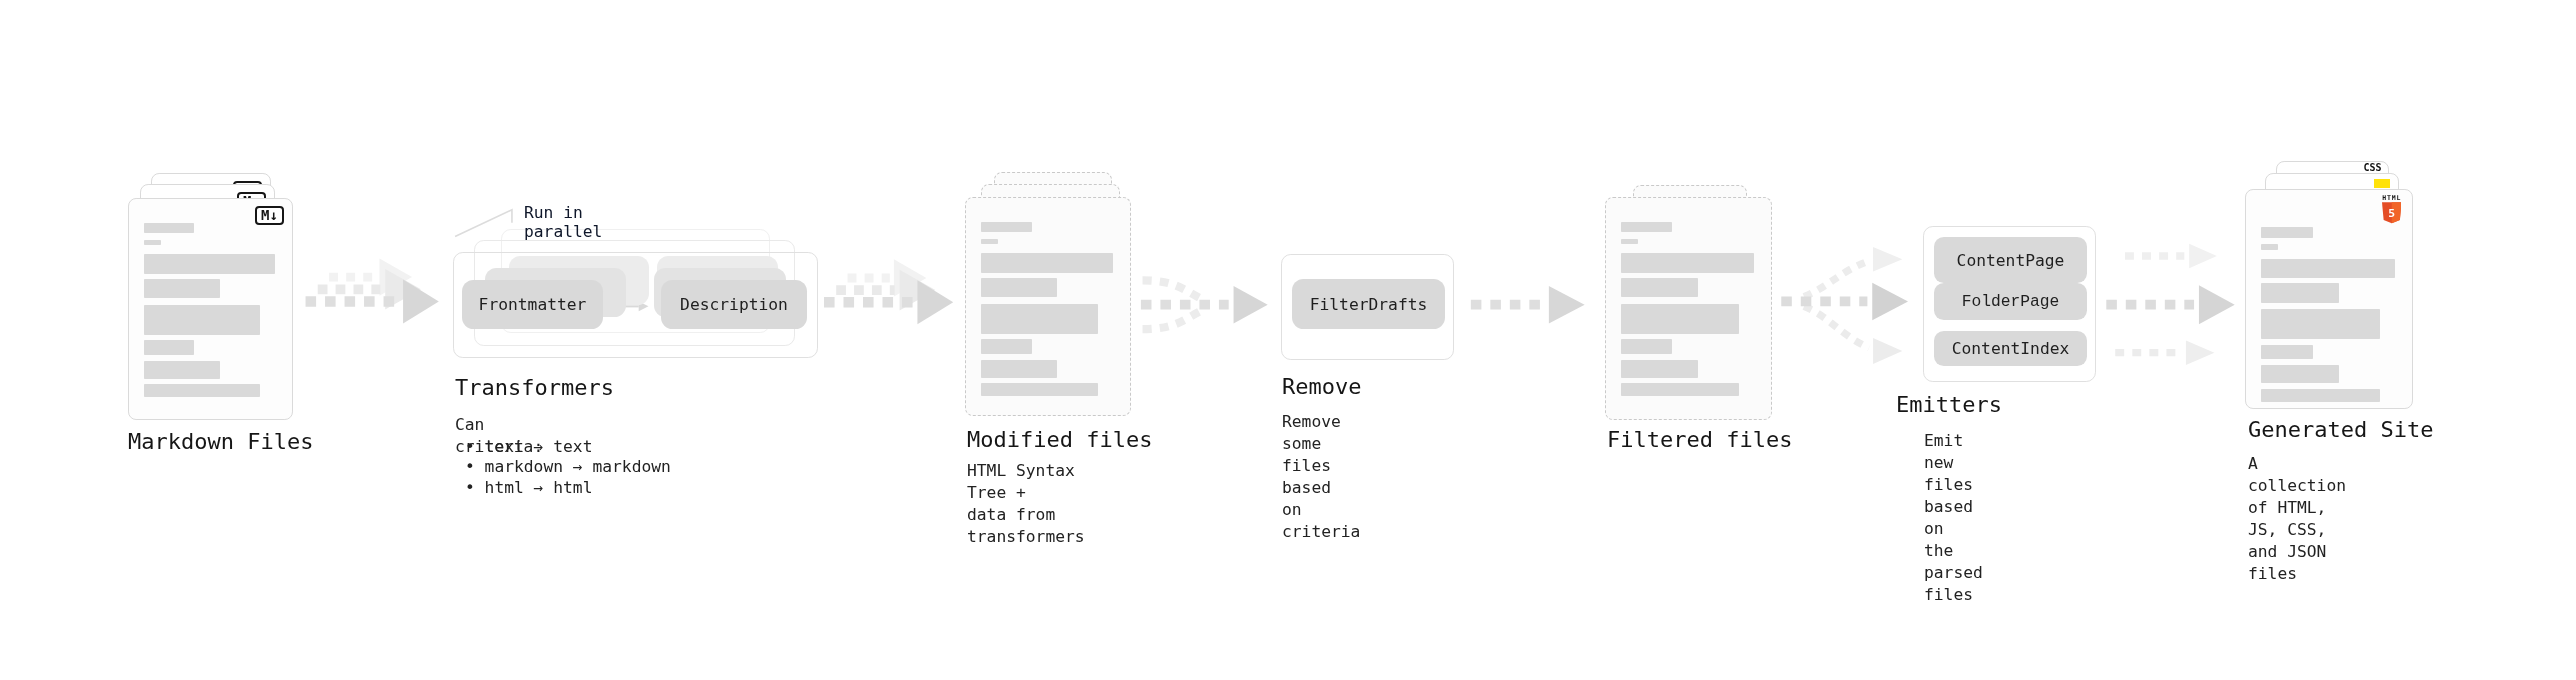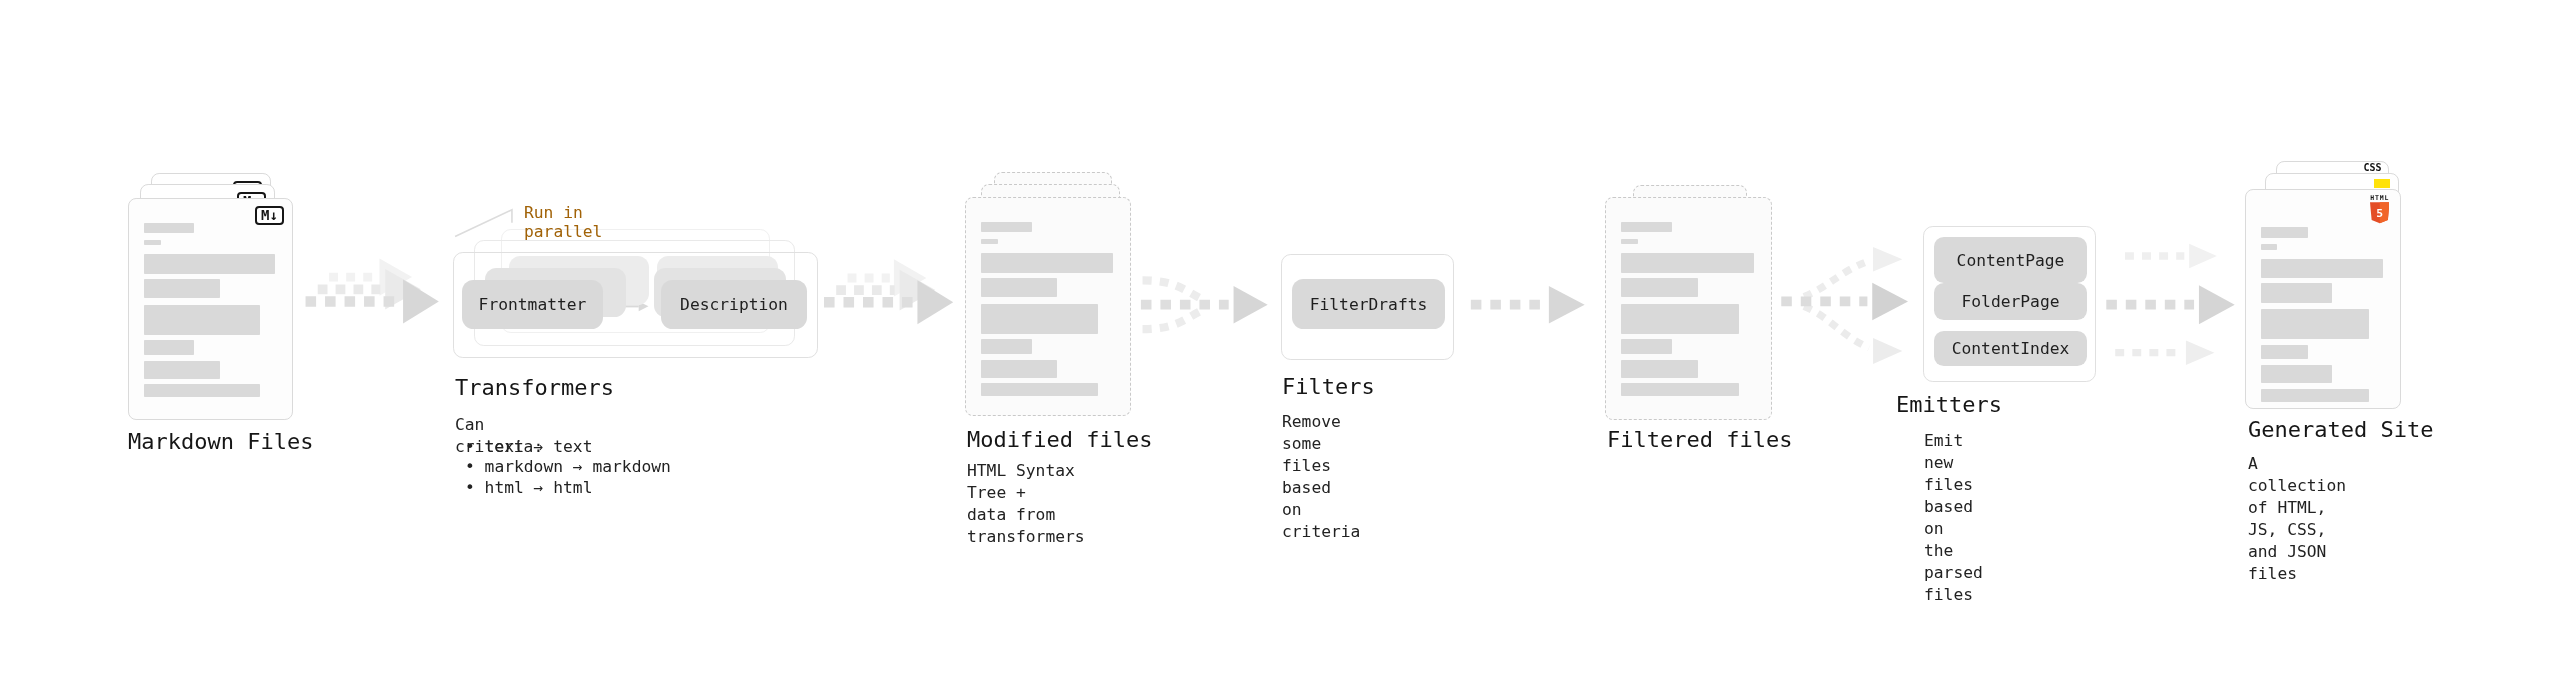--- a/index.html
+++ b/index.html
@@ -29,21 +29,21 @@
     background:#fff;font-weight:bold;font-size:14px;line-height:15.4px;padding:0 4.1px;}
 
   
   .tf-box{position:absolute;border:1.6px solid #e0e0e0;border-radius:9.8px;box-sizing:border-box;background:transparent;}
   .tf-box.m{border-color:#e9e9e9;}
   .tf-box.b{border-color:#f0f0f0;}
   .pill{position:absolute;background:#d9d9d9;border-radius:11.4px;display:flex;align-items:center;justify-content:center;
     font-size:16.3px;color:#1f1f1f;box-sizing:border-box;}
   .pill.ghost1{background:#e3e3e3;}
   .pill.ghost2{background:#ececec;}
-  .annotation{position:absolute;font-size:16.3px;color:#a16207;}
+  .annotation{position:absolute;font-size:16.3px;color:#0f172a;}
 
   
   .stage-label{position:absolute;font-size:22px;color:#161616;white-space:nowrap;}
   .stage-desc{position:absolute;font-size:16.3px;line-height:22px;color:#222222;white-space:pre-line;}
   .bullet-line{font-size:16.3px;line-height:20.3px;color:#222222;white-space:pre;}
   .bullets{position:absolute;}
 
   
   .css-badge{position:absolute;top:3.3px;right:6.5px;text-align:center;}
   .css-badge .t{font-size:10px;font-weight:bold;color:#111;display:block;line-height:6.5px;letter-spacing:0;}
@@ -182,21 +182,21 @@
       </div>
     </div>
     <div class="stage-label" style="left:967px;top:427px;">Modified files</div>
     <div class="stage-desc" style="left:967px;top:460px;">HTML Syntax Tree +
 data from transformers</div>
   </div>
 
   <div class="stage">
     <div class="tf-box" style="left:1281px;top:254px;width:173px;height:106px;"></div>
     <div class="pill" style="left:1292px;top:279px;width:153px;height:50px;">FilterDrafts</div>
-    <div class="stage-label" style="left:1282px;top:374px;">Filters</div>
+    <div class="stage-label" style="left:1282px;top:374px;">Remove</div>
     <div class="stage-desc" style="left:1282px;top:411px;">Remove some files based
 on criteria</div>
   </div>
 
   <div class="stage">
     <div class="file-card dashed" style="left:1633px;top:185px;width:114px;height:179px;"></div>
     <div class="file-card dashed" style="left:1605px;top:197px;width:167px;height:223px;">
       <div class="bars">
         <div class="bar b1"></div>
         <div class="bar b2"></div>
@@ -207,38 +207,38 @@
         <div class="bar b7"></div>
         <div class="bar b8"></div>
       </div>
     </div>
     <div class="stage-label" style="left:1607px;top:427px;">Filtered files</div>
   </div>
 
   <div class="stage">
     <div class="tf-box" style="left:1923px;top:226px;width:173px;height:156px;"></div>
     <div class="pill" style="left:1934px;top:237px;width:153px;height:46px;border-radius:9.8px;">ContentPage</div>
-    <div class="pill" style="left:1934px;top:283px;width:153px;height:37px;border-radius:9.8px;">FolderPage</div>
+    <div class="pill" style="left:1934px;top:283px;width:153px;height:37px;border-radius:9.8px;font-family:Liberation Mono, monospace;">FolderPage</div>
     <div class="pill" style="left:1934px;top:331px;width:153px;height:35px;border-radius:9.8px;">ContentIndex</div>
     <div class="stage-label" style="left:1896px;top:392px;">Emitters</div>
     <div class="stage-desc" style="left:1924px;top:430px;">Emit new files based on
 the parsed files</div>
   </div>
 
   <div class="stage">
     <div class="file-card back" style="left:2276px;top:161px;width:113px;height:138px;">
       <div class="css-badge">
         <span class="t">CSS</span>
         <div class="u" id="css-underline" style="background: rgb(45, 111, 240);"></div>
       </div>
     </div>
     <div class="file-card back" style="left:2265px;top:173px;width:134px;height:154px;">
       <div class="js-badge" id="js-badge" style="background: rgb(255, 226, 10);"></div>
     </div>
-    <div class="file-card" style="left:2245px;top:189px;width:156px;height:220px;">
+    <div class="file-card" style="left:2245px;top:189px;width:168px;height:220px;">
       <div class="html5-badge">
         <span class="t">HTML</span>
         <svg width="19.5" height="23" viewBox="0 0 24 28">
           <polygon id="shield-left" points="0,0 24,0 22,22 12,26 2,22" fill="#e44d26"></polygon>
           <polygon id="shield-right" points="12,0 24,0 22,22 12,26" fill="#f16529"></polygon>
           <text x="12" y="18" text-anchor="middle" font-size="14" font-weight="bold" fill="#ffffff" font-family="DejaVu Sans Mono, monospace" id="html5-number">5</text>
         </svg>
       </div>
       <div class="bars" style="top:37px;">
         <div class="bar b1"></div>

